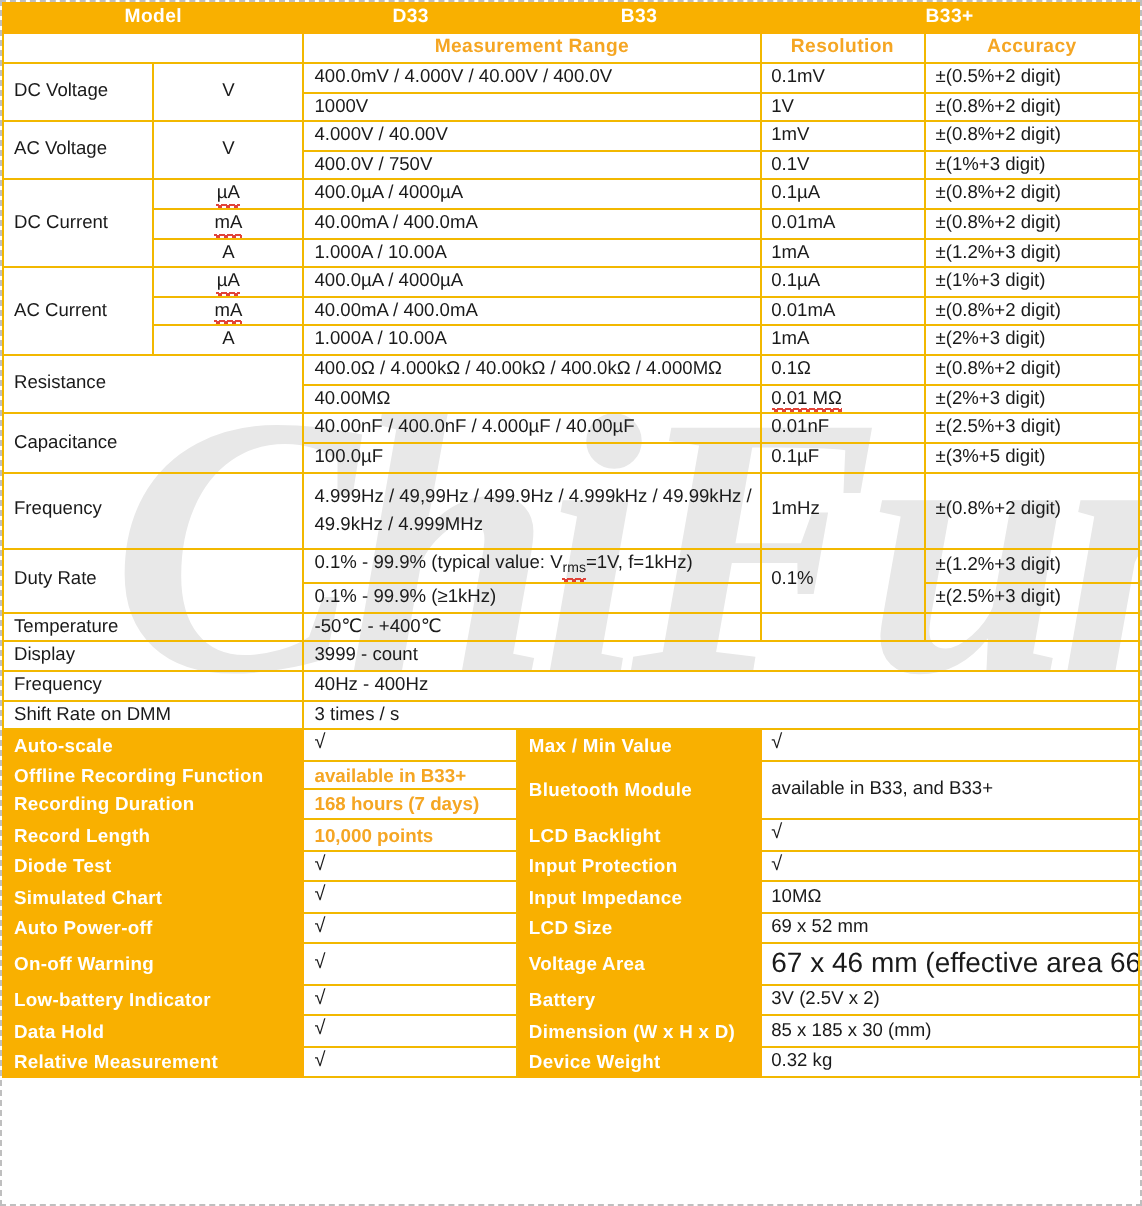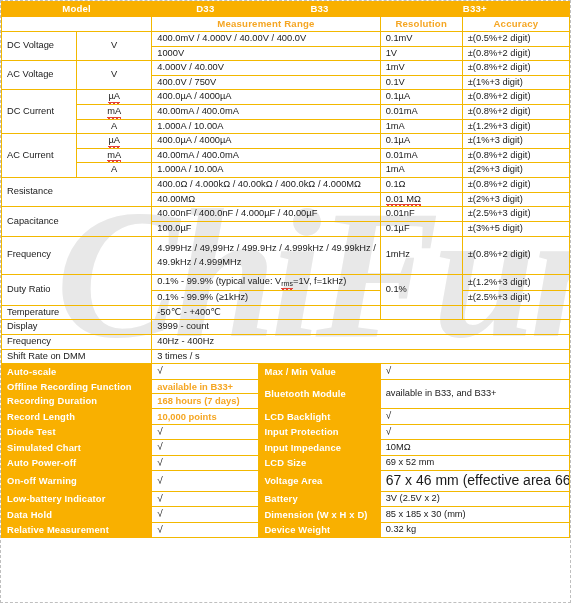--- a/index.html
+++ b/index.html
@@ -238,21 +238,21 @@
         <td colspan="2" class="cellpad">Frequency</td>
         <td colspan="2" class="cellpad wrapcell">
           <span>4.999Hz / 49,99Hz / 499.9Hz / 4.999kHz / 49.99kHz /</span><br>
           <span>49.9kHz / 4.999MHz</span>
         </td>
         <td class="cellpad">1mHz</td>
         <td class="cellpad">±(0.8%+2 digit)</td>
       </tr>
 
       <tr>
-        <td rowspan="2" colspan="2" class="cellpad">Duty Ratio</td>
+        <td rowspan="2" colspan="2" class="cellpad">Duty Rate</td>
         <td colspan="2" class="cellpad"><span>0.1% - 99.9% (typical value: V</span><sub class="sq">rms</sub><span>=1V, f=1kHz)</span></td>
         <td rowspan="2" class="cellpad">0.1%</td>
         <td class="cellpad">±(1.2%+3 digit)</td>
       </tr>
       <tr>
         <td colspan="2" class="cellpad">0.1% - 99.9% (≥1kHz)</td>
         <td class="cellpad">±(2.5%+3 digit)</td>
       </tr>
 
       <tr>

